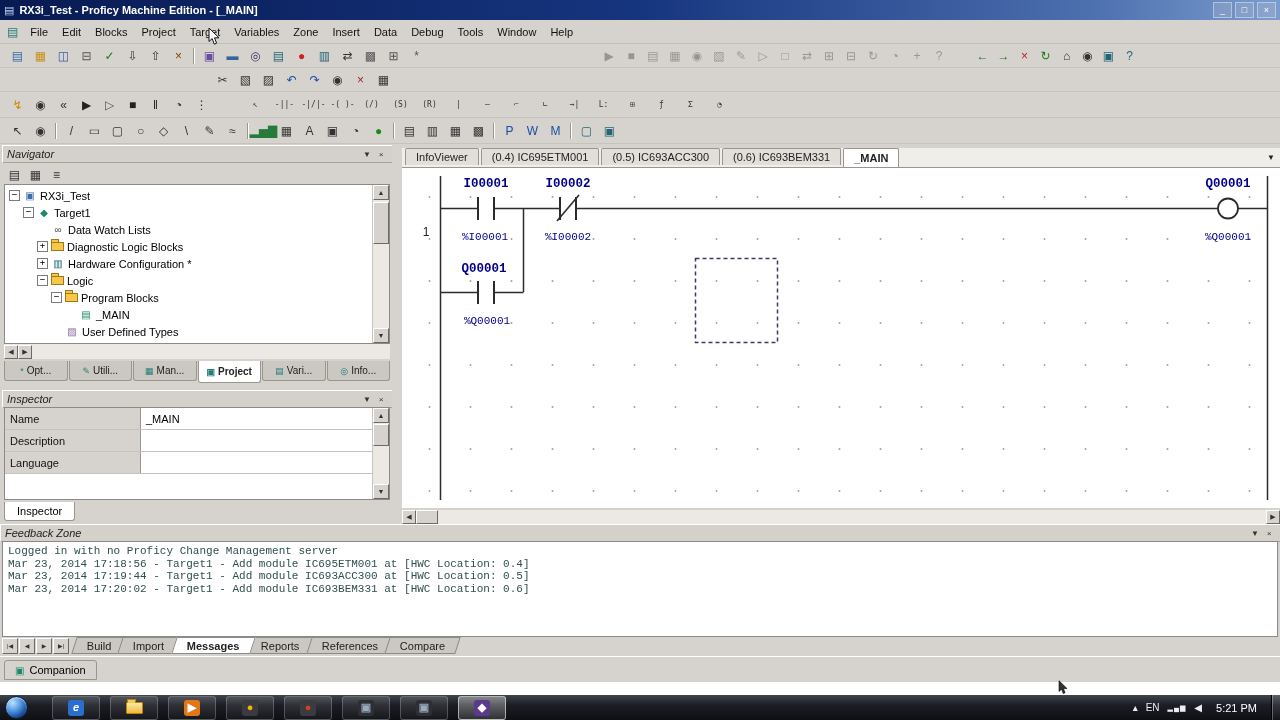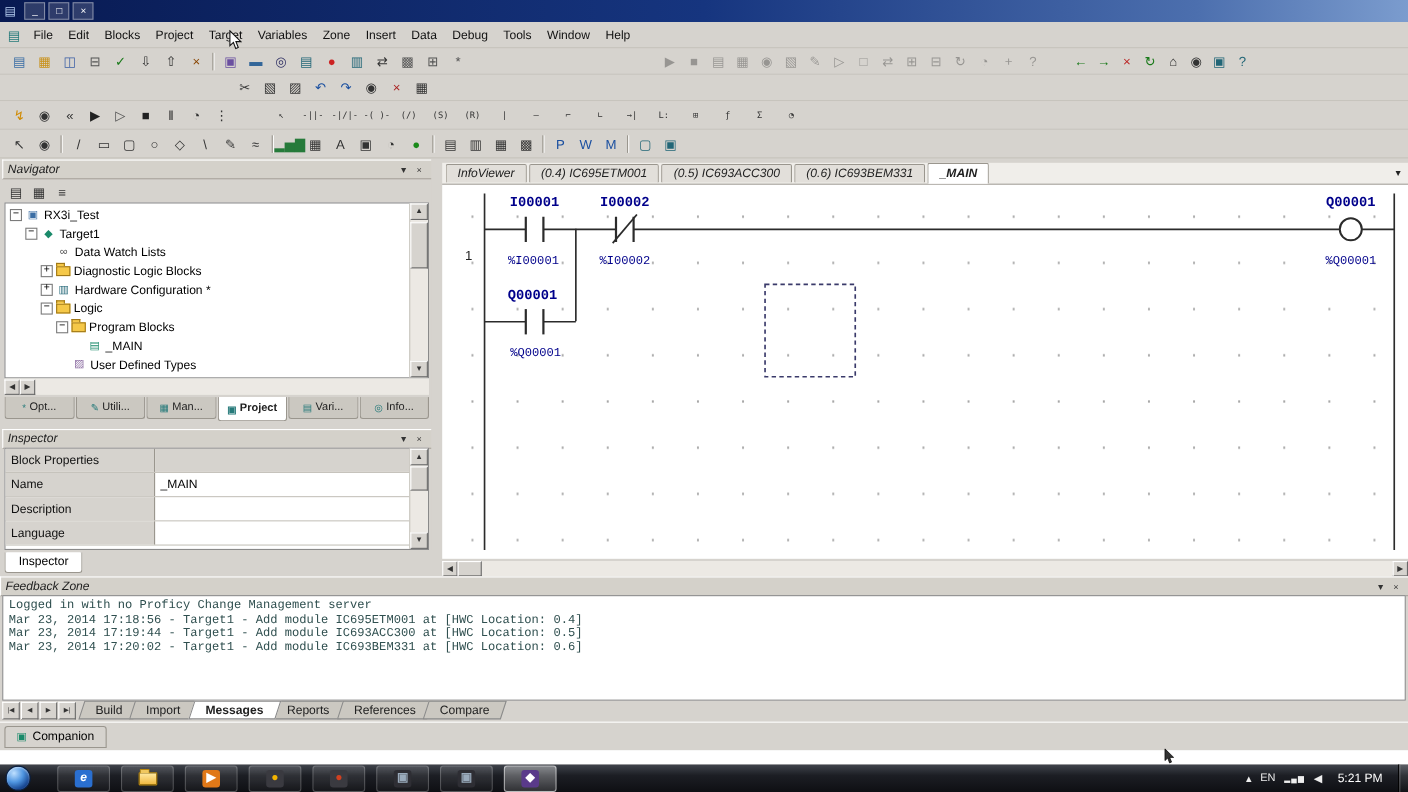--- a/index.html
+++ b/index.html
@@ -158,20 +158,21 @@
     background:linear-gradient(rgba(255,255,255,.15),rgba(255,255,255,.02));}
   .cursor{position:absolute;z-index:60;}
 </style>
 </head>
 <body>
 
 <div id="app">
 
   <div class="titlebar">
     <span class="tb-ico">▤</span>
+    <span class="tb-title">RX3i_Test - Proficy Machine Edition - [_MAIN]</span>
     <span class="win-btn">_</span>
     <span class="win-btn">□</span>
     <span class="win-btn">×</span>
   </div>
 
   <div class="menubar">
     <span class="mdi-ico">▤</span>
     <span id="menu-items" style="display:flex;">
         <span class="menu-item">File</span>
         <span class="menu-item">Edit</span>
@@ -636,24 +637,20 @@
 
   <div class="inspector">
     <div class="panel-title">
       <span>Inspector</span>
       <span class="pt-fill"></span>
       <span class="pt-btn">▼</span>
       <span class="pt-btn">×</span>
     </div>
     <div class="insp-body">
       <div class="insp-rows" id="insp-rows">
-          <div class="insp-row header">
-            <span class="il">Block Properties</span>
-            <span class="iv"></span>
-          </div>
           <div class="insp-row">
             <span class="il">Name</span>
             <span class="iv">_MAIN</span>
           </div>
           <div class="insp-row">
             <span class="il">Description</span>
             <span class="iv"></span>
           </div>
           <div class="insp-row">
             <span class="il">Language</span>
@@ -665,21 +662,21 @@
         <span class="sb-btn down">▼</span>
       </div>
     </div>
   </div>
   <div class="insp-tabstrip">
     <span class="insp-tab">Inspector</span>
   </div>
 
   <div class="editor">
     <div class="ed-tabstrip">
-      <span id="ed-tabs" style="display:flex;align-items:center;font-style:italic;">
+      <span id="ed-tabs" style="display:flex;align-items:flex-start;">
           <span class="ed-tab">InfoViewer</span>
           <span class="ed-tab">(0.4) IC695ETM001</span>
           <span class="ed-tab">(0.5) IC693ACC300</span>
           <span class="ed-tab">(0.6) IC693BEM331</span>
           <span class="ed-tab active">_MAIN</span>
         </span>
       <span class="ed-tab-dd">▼</span>
     </div>
     <div class="ed-content">
       <svg width="880" height="340" viewBox="0 0 880 340">

